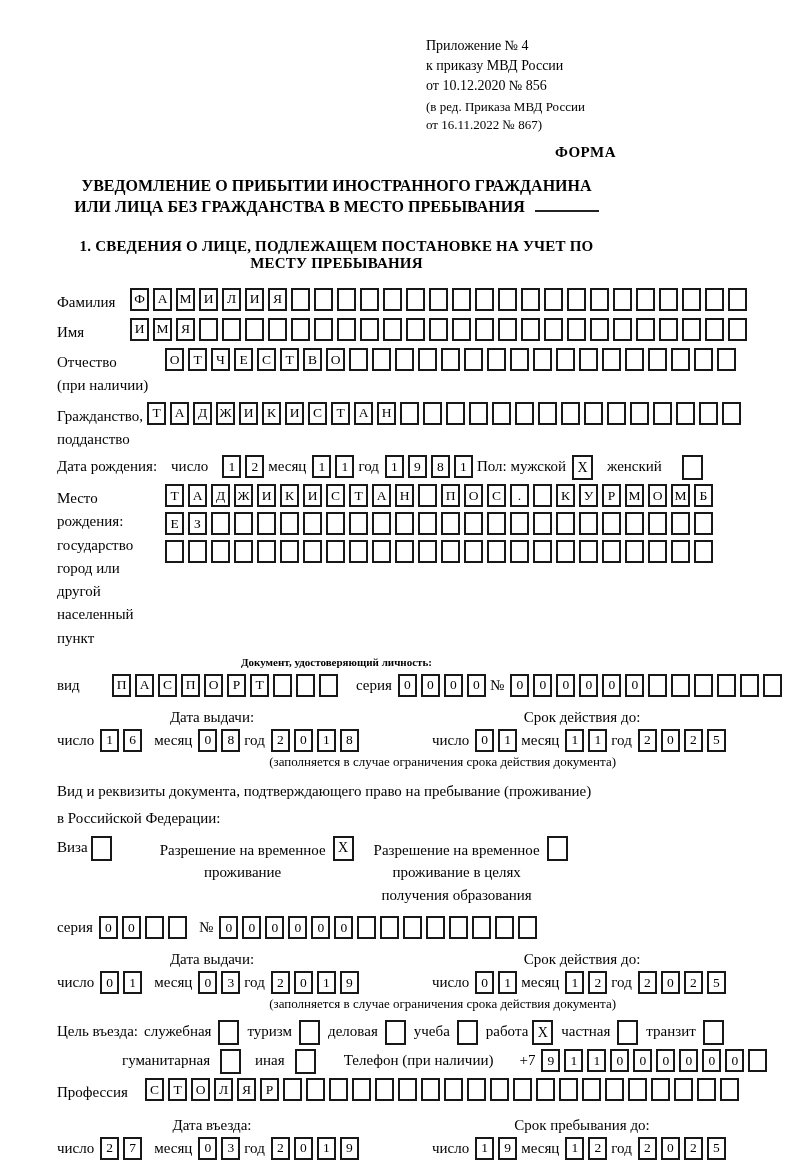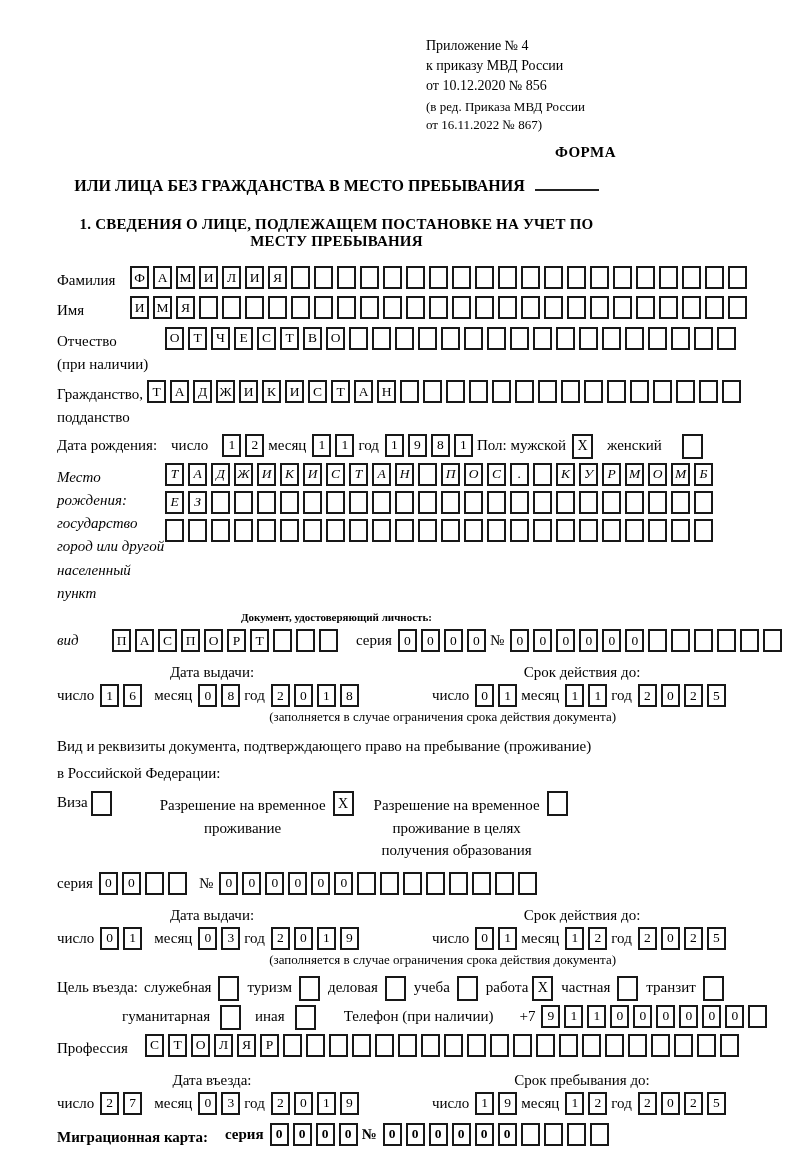--- a/index.html
+++ b/index.html
@@ -67,20 +67,21 @@
     <div>к приказу МВД России</div>
     <div>от 10.12.2020 № 856</div>
     <div class="rev">
       <div>(в ред. Приказа МВД России</div>
       <div>от 16.11.2022 № 867)</div>
     </div>
   </div>
   <div class="forma">ФОРМА</div>
 
   <div class="title">
+    <div>УВЕДОМЛЕНИЕ О ПРИБЫТИИ ИНОСТРАННОГО ГРАЖДАНИНА</div>
     <div><span>ИЛИ ЛИЦА БЕЗ ГРАЖДАНСТВА В МЕСТО ПРЕБЫВАНИЯ</span><span class="tunder"></span></div>
   </div>
 
   <div class="section-title">1. СВЕДЕНИЯ О ЛИЦЕ, ПОДЛЕЖАЩЕМ ПОСТАНОВКЕ НА УЧЕТ ПО МЕСТУ ПРЕБЫВАНИЯ</div>
 
   <div class="form-body">
 
     <div class="frow">
       <div class="flabel w73">Фамилия</div>
       <span class="cells">
@@ -238,21 +239,21 @@
           <span class="cell">1</span>
         </span>
       <span class="inlbl">Пол: мужской</span>
       <span class="cbx">X</span>
       <span class="gap14"></span>
       <span class="inlbl">женский</span>
       <span class="gap14"></span>
       <span class="cbx"></span>
     </div>
 
-    <div class="frow" style="margin-top:4px;font-style:italic;">
+    <div class="frow" style="margin-top:4px;">
       <div class="flabel w108 stack">
         <div>Место рождения:</div>
         <div>государство</div>
         <div>город или другой</div>
         <div>населенный пункт</div>
       </div>
       <div class="rows-stack">
         <span class="cells">
             <span class="cell">Т</span>
             <span class="cell">А</span>
@@ -330,21 +331,21 @@
             <span class="cell"></span>
             <span class="cell"></span>
             <span class="cell"></span>
           </span>
       </div>
     </div>
 
     <div class="doc-heading">Документ, удостоверяющий личность:</div>
 
     <div class="frow">
-      <span class="inlbl" style="width:49px;font-style:italic;">вид</span>
+      <span class="inlbl" style="width:49px;">вид</span>
       <span class="cells">
           <span class="cell">П</span>
           <span class="cell">А</span>
           <span class="cell">С</span>
           <span class="cell">П</span>
           <span class="cell">О</span>
           <span class="cell">Р</span>
           <span class="cell">Т</span>
           <span class="cell"></span>
           <span class="cell"></span>

